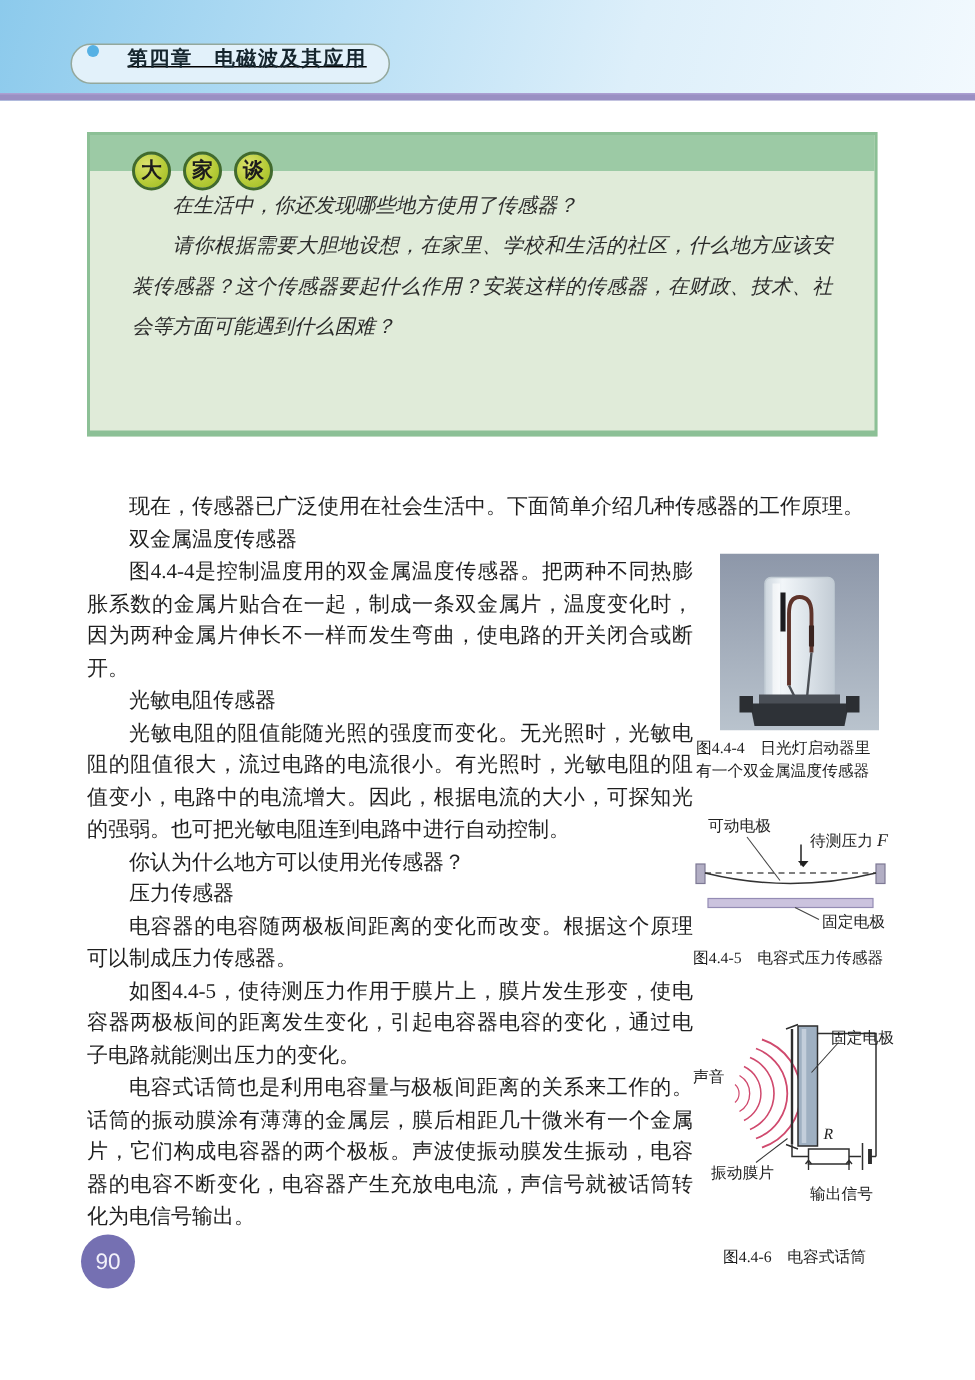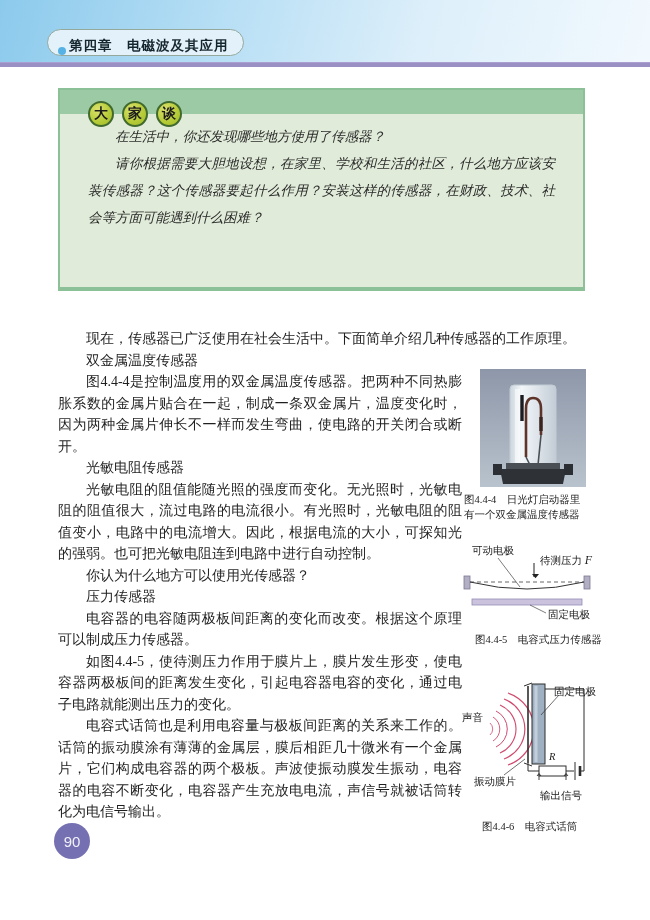--- a/index.html
+++ b/index.html
@@ -7,21 +7,21 @@
   body { font-family:"Liberation Serif", serif; background:#ffffff; }
   .page { position:relative; width:650px; height:920px; background:#ffffff; overflow:hidden; }
 
   
   .header { position:absolute; top:0; left:0; width:650px; height:67px;
             background:linear-gradient(105deg,#8ccaec 0%,#b8dff5 35%,#ddeffa 65%,#f2f9fe 100%); }
   .purple-bar { position:absolute; left:0; bottom:0; width:650px; height:5px;
                 background:#9a90c3; border-top:1px solid #ab9fd2; }
   .chapter-pill { position:absolute; left:47px; top:29px; height:27px; padding:0 14px 0 10px;
                   background:#e2f1fa; border:1.5px solid #94a89c; border-radius:14px;
-                  display:flex; align-items:flex-end; gap:3px; }
+                  display:flex; align-items:flex-start; gap:19px;text-decoration:underline; }
   .chapter-dot { width:8px; height:8px; border-radius:50%; background:#56b1e4; }
   .chapter-title { font-family:"Liberation Sans",sans-serif; font-weight:bold; font-size:13.5px; color:#16262e; letter-spacing:1px; }
 
   
   .discussion { position:absolute; left:58px; top:88px; width:527px; height:203px;
                 background:#e0ebd9; border:2px solid #8cc096; border-bottom:4px solid #8cc096; }
   .db-band { height:24px; background:#9ccaa5; }
   .db-badges { position:absolute; top:11px; left:28px; display:flex; gap:8px; }
   .db-badge { width:26px; height:26px; border-radius:50%;
               background:radial-gradient(circle at 35% 30%, #dce26e 0%, #b7cc39 55%, #9dba22 100%);
@@ -43,25 +43,25 @@
   .col-fig { width:130px; margin-left:0; position:relative; }
 
   
   .fig { font-family:"Liberation Sans",sans-serif; }
   .fig-caption { font-size:10.5px; line-height:15px; color:#1d1d1d; font-family:"Liberation Serif",serif; }
   .fig444 { margin-top:19px; margin-left:18px; width:112px; }
   .fig444 .fig-caption { margin-top:5px; margin-left:-16px; white-space:nowrap; }
 
   .fig445 { margin-top:24px; position:relative; width:130px; height:80px; }
   .fig445 .lbl { position:absolute; font-size:10.5px; color:#222; font-family:"Liberation Serif",serif; white-space:nowrap; }
-  .fig445-cap { margin-top:6px; white-space:nowrap;margin-left:13px; }
+  .fig445-cap { margin-top:6px; white-space:nowrap; }
 
   .fig446 { margin-top:20px; position:relative; width:134px; height:148px; }
   .fig446 .lbl { position:absolute; font-size:10.5px; color:#222; font-family:"Liberation Serif",serif; white-space:nowrap; }
-  .fig446-cap { margin-top:4px; margin-left:20px; white-space:nowrap; }
+  .fig446-cap { margin-top:16px; margin-left:20px; white-space:nowrap; }
   .lbl-r { font-style:italic; font-family:"Liberation Serif",serif; font-size:12px; }
 
   svg { display:block; }
 
   
   .footer-row { position:absolute; left:58px; top:828px; width:534px; display:flex; align-items:center; }
   .badge-blue { width:54px; height:21px; background:#3ea5dd; }
   .badge-box { margin-left:-27px; position:relative; background:#f6f3d2; border:1px solid #565649;
                border-radius:4px; padding:1px 13px; font-family:"Liberation Sans",sans-serif;
                font-weight:bold; font-size:14px; color:#1c1c1c; }

